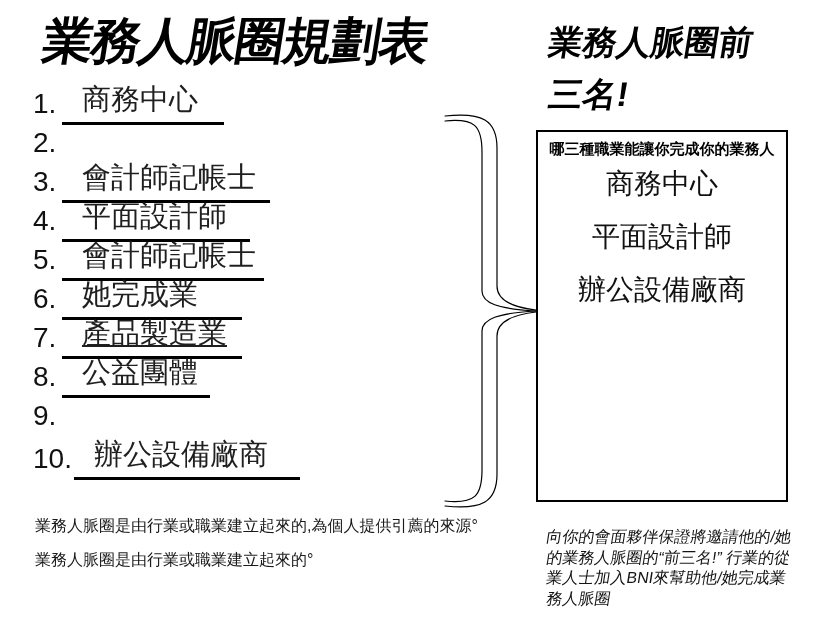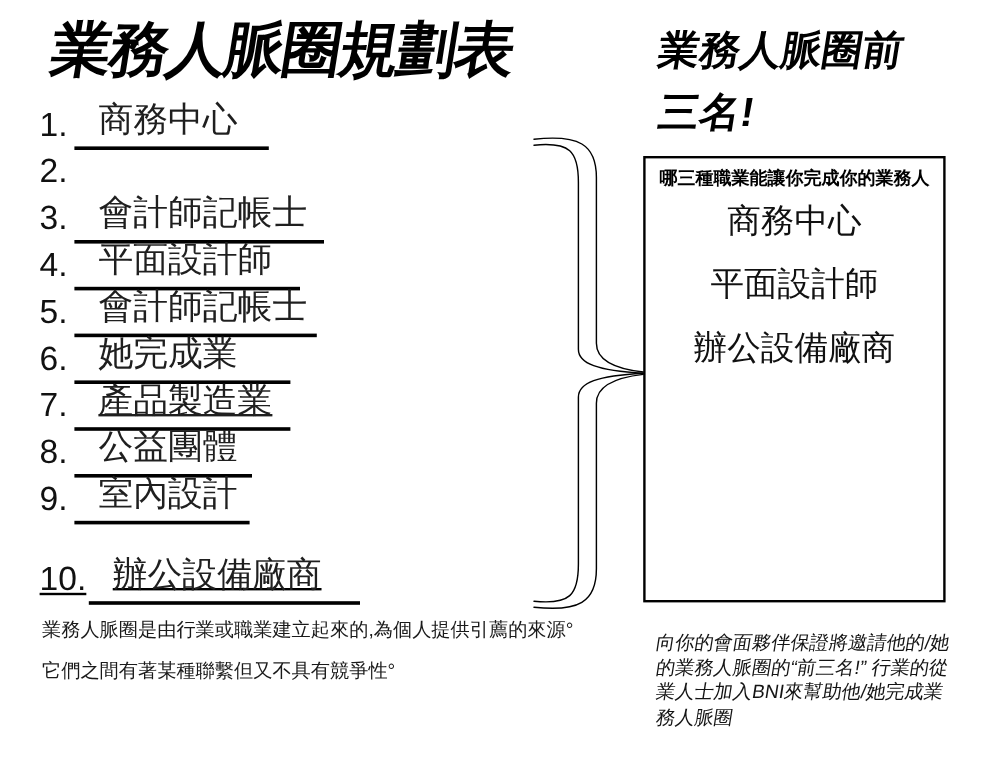--- a/index.html
+++ b/index.html
@@ -9,21 +9,21 @@
   }
   .slant{transform:skewX(-9deg);transform-origin:0 100%;display:inline-block;}
 
   
   #main-title{position:absolute;left:38px;top:8px;font-size:50px;font-weight:bold;
     letter-spacing:-2px;white-space:nowrap;}
 
   
   #circle-list{position:absolute;left:33px;top:86px;}
   .li{display:flex;align-items:flex-end;height:39px;}
-  .li:last-child{margin-top:28px;text-decoration:underline;}
+  .li:last-child{margin-top:4px;}
   .num{font-size:28px;color:#111;flex:none;min-width:27px;padding-bottom:5px;padding-right:2px;}
   .lbl{display:inline-block;font-size:29px;font-weight:300;color:#1f1f1f;
     border-bottom:3px solid #000;padding:0 8px 2px 20px;white-space:nowrap;}
   .li:nth-child(1) .lbl{min-width:134px;}
   .li:nth-child(2) .lbl{min-width:140px;}
   .li:nth-child(3) .lbl{min-width:180px;}
   .li:nth-child(4) .lbl{min-width:160px;}
   .li:nth-child(5) .lbl{min-width:152px;}
   .li:nth-child(6) .lbl{min-width:152px;}
   .li:nth-child(7) .lbl{min-width:152px;text-decoration:underline;}
@@ -87,38 +87,37 @@
     <div class="li">
       <span class="num">7.</span>
       <span class="lbl">產品製造業</span>
     </div>
     <div class="li">
       <span class="num">8.</span>
       <span class="lbl">公益團體</span>
     </div>
     <div class="li">
       <span class="num">9.</span>
-      <span class="lbl">室內設計</span>
     </div>
     <div class="li">
       <span class="num">10.</span>
       <span class="lbl">辦公設備廠商</span>
     </div>
   </div>
 
   <svg id="brace" width="100" height="402" viewBox="0 0 100 402">
     <path d="M5,6 C42,2 57,10 57,38 L57,176 C57,189 70,197 96,200" fill="none" stroke="#000" stroke-width="1.2" stroke-linecap="round"></path>
     <path d="M5,11 C35,8 42,16 42,42 L42,181 C42,193 58,199 96,201" fill="none" stroke="#000" stroke-width="1.2" stroke-linecap="round"></path>
     <path d="M5,396 C42,400 57,392 57,364 L57,226 C57,213 70,205 96,202" fill="none" stroke="#000" stroke-width="1.2" stroke-linecap="round"></path>
     <path d="M5,391 C35,394 42,386 42,360 L42,221 C42,209 58,203 96,201" fill="none" stroke="#000" stroke-width="1.2" stroke-linecap="round"></path>
   </svg>
 
   <div id="notes-left">
     <div class="note-l">業務人脈圈是由行業或職業建立起來的,為個人提供引薦的來源°</div>
-    <div class="note-l">它們之間有著某種聯繫但又不具有競爭性°</div>
+    <div class="note-l">業務人脈圈是由行業或職業建立起來的°</div>
   </div>
 
   <div id="right-title">
     <div><span class="slant">業務人脈圈前</span></div>
     <div><span class="slant">三名!</span></div>
   </div>
 
   <div id="top-box">
     <div class="q-line">哪三種職業能讓你完成你的業務人</div>
     <div class="b-item">商務中心</div>

